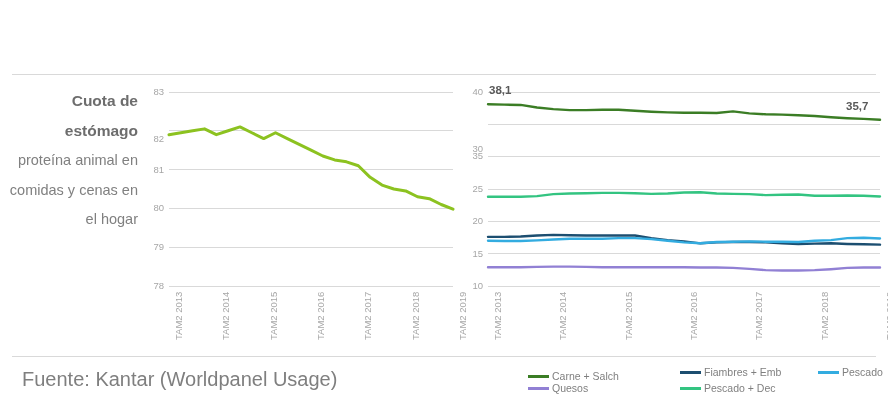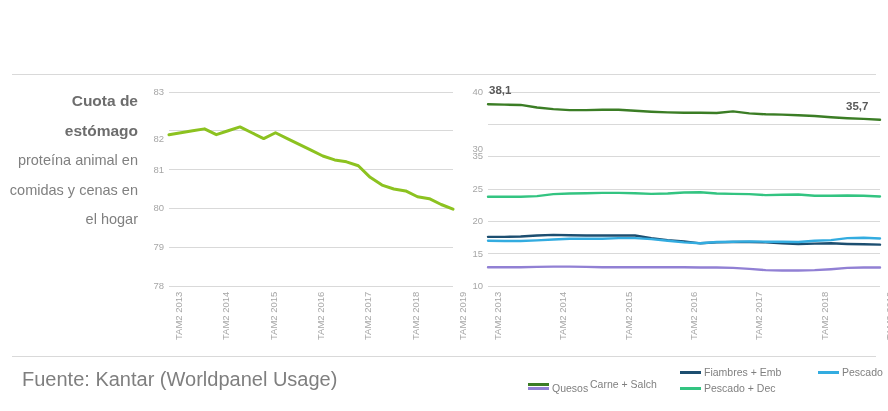--- a/index.html
+++ b/index.html
@@ -192,21 +192,21 @@
       <div class="xlabel" style="left: 160.667px; top: 254px;">TAM2 2015</div>
       <div class="xlabel" style="left: 226px; top: 254px;">TAM2 2016</div>
       <div class="xlabel" style="left: 291.333px; top: 254px;">TAM2 2017</div>
       <div class="xlabel" style="left: 356.667px; top: 254px;">TAM2 2018</div>
       <div class="xlabel" style="left: 422px; top: 254px;">TAM2 2019</div>
       <div class="datalabel" style="top: -1.71333px; left: 27px;">38,1</div>
       <div class="datalabel" style="top: 13.8067px; left: 384px;">35,7</div>
     </div>
 
   <div class="legend">
-      <div class="legend-item" style="left: 0px; top: 12px; gap: 38px;">
+      <div class="legend-item" style="left: 0px; top: 4px;">
         <span class="legend-swatch" style="background: rgb(59, 125, 37);"></span>
         <span class="legend-label">Carne + Salch</span>
       </div>
       <div class="legend-item" style="left: 152px; top: 0px;">
         <span class="legend-swatch" style="background: rgb(28, 78, 112);"></span>
         <span class="legend-label">Fiambres + Emb</span>
       </div>
       <div class="legend-item" style="left: 290px; top: 0px;">
         <span class="legend-swatch" style="background: rgb(51, 172, 224);"></span>
         <span class="legend-label">Pescado</span>

